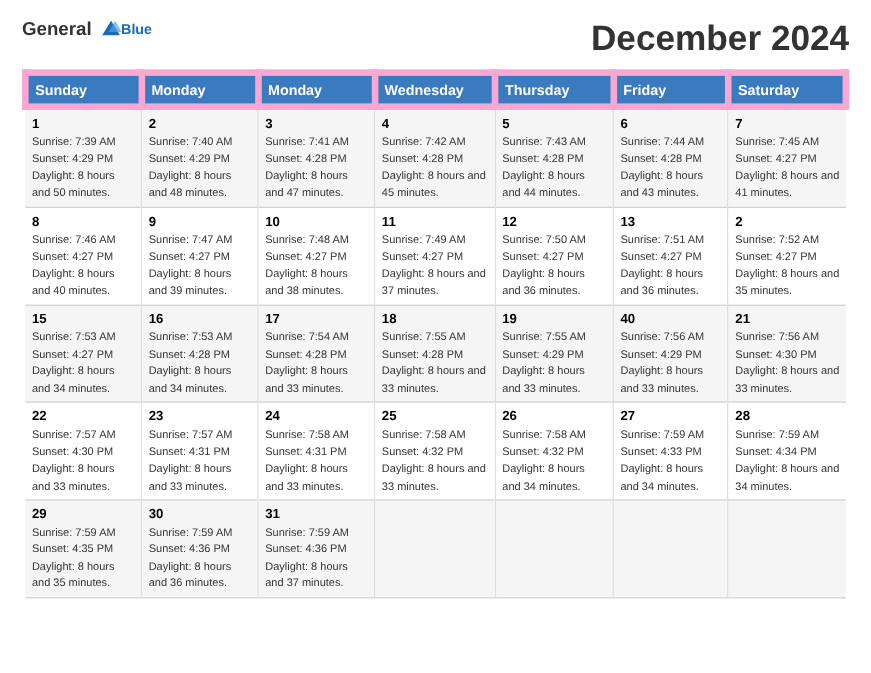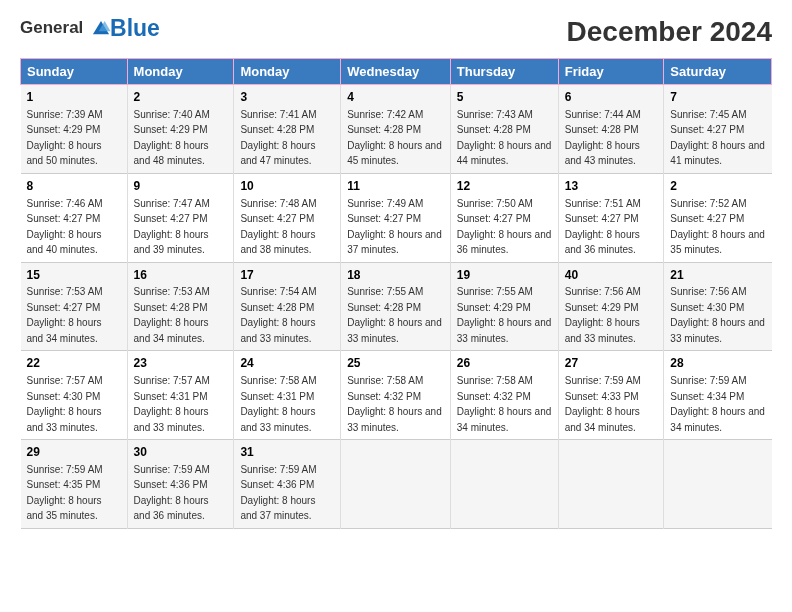--- a/index.html
+++ b/index.html
@@ -26,41 +26,41 @@
     }
     .logo-icon {
       width: 28px;
       height: 28px;
       margin-left: 2px;
     }
     .title-section {
       text-align: right;
     }
     .month-title {
-      font-size: 28px;
+      font-size: 32px;
       font-weight: bold;
       color: #333;
     }
     .subtitle {
       font-size: 14px;
       color: #555;
     }
     table {
       width: 100%;
       border-collapse: collapse;
       font-size: 10.5px;
     }
     thead tr th {
       background-color: #3a7abf;
       color: #fff;
       font-weight: bold;
       text-align: left;
       padding: 5px 6px;
       font-size: 13px;
-      border: 1px solid #f9a8d4;
+      border: 6px solid #f9a8d4;
     }
     tbody tr {
       border-bottom: 1px solid #ccc;
     }
     tbody tr:nth-child(odd) {
       background-color: #f5f5f5;
     }
     tbody tr:nth-child(even) {
       background-color: #fff;
     }
@@ -97,21 +97,21 @@
     <div class="logo">
       <div>
         <div style="display:flex;align-items:center;">
           <div style="font-size:17px;font-weight:bold;color:#333;line-height:1.1;">
             <span style="color:#333;">General</span>
             <svg class="logo-icon" viewBox="0 0 30 30" style="display:inline-block;vertical-align:middle;width:22px;height:22px;">
               <polygon points="15,4 26,22 4,22" fill="#1a6bb5"></polygon>
               <polygon points="20,4 28,18 12,18" fill="#4fa3e0" opacity="0.7"></polygon>
             </svg>
           </div>
-          <div style="font-size:23px;font-weight:bold;color:#1a6bb5;line-height:1.1;margin-left:-2px;">Blue</div>
+          <div style="font-size:13px;font-weight:bold;color:#1a6bb5;line-height:1.1;margin-left:-2px;">Blue</div>
         </div>
       </div>
     </div>
     <div class="title-section">
       <div class="month-title">December 2024</div>
     </div>
   </div>
 
   <table>
     <thead>

